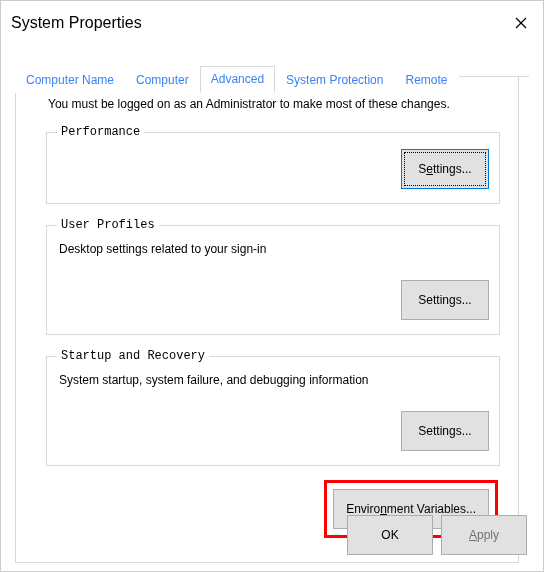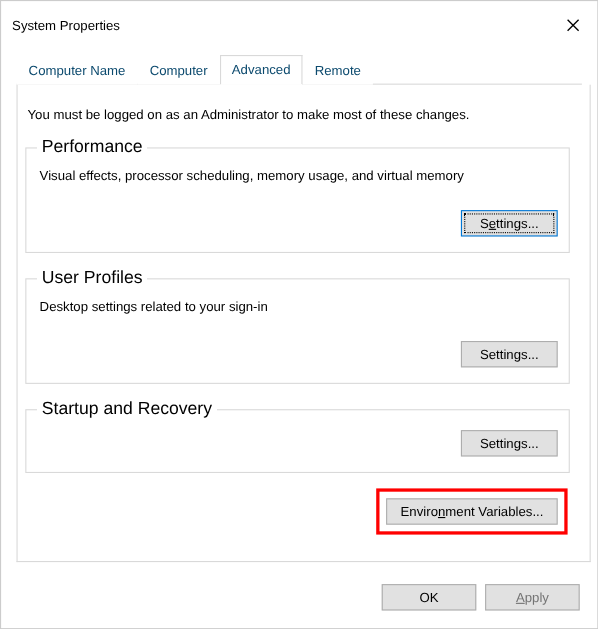--- a/index.html
+++ b/index.html
@@ -1,29 +1,29 @@
 <!DOCTYPE html>
 <html><head>
 <meta charset="utf-8">
 <style>
   * { box-sizing: border-box; font-family: "Segoe UI", Tahoma, sans-serif; font-size: 12px; }
   body { margin: 0; background: #fff; width: 544px; height: 572px; position: relative; border: 1px solid #ccc; }
   .titlebar { display: flex; align-items: center; justify-content: space-between; padding: 8px 10px 0 10px; height: 36px; }
-  .title { font-size: 12px; }
+  .title { font-size: 16px; }
   .close { width: 24px; height: 24px; display: flex; align-items: center; justify-content: center; cursor: default; }
   .tabs { display: flex; align-items: flex-end; margin: 12px 14px 0 14px; border-bottom: 1px solid #d9d9d9; position: relative; }
-  .tab { padding: 5px 10px 6px 10px; border: 1px solid transparent; border-bottom: none; color: #0c4a6e; cursor: default; background: #fff; position: relative; top: 1px; }
+  .tab { padding: 5px 10px 6px 10px; border: 1px solid transparent; border-bottom: none; color: #3b82f6; cursor: default; background: #fff; position: relative; top: 17px; }
   .tab.active { border: 1px solid #d9d9d9; border-bottom: 1px solid #fff; background: #fff; z-index: 2; text-align: right; }
-  .content { border: 1px solid #d9d9d9; border-top: none; margin: 0 6px 0 14px; padding: 16px 14px 24px 3px; }
+  .content { border: 1px solid #d9d9d9; border-top: none; margin: 0 24px 0 14px; padding: 16px 14px 24px 26px; }
   .intro { margin: 4px 6px 14px 6px; }
   fieldset.group { border: 1px solid #d9d9d9; margin: 8px 4px 14px 4px; padding: 10px 10px 14px 10px; position: relative; }
-  fieldset.group legend { padding: 0 4px; font-size: 16px; }
+  fieldset.group legend { padding: 0 4px; font-size: 12px; font-family: Liberation Mono, monospace; }
   .desc { margin: 0 2px 24px 2px; }
   .btnrow { display: flex; justify-content: flex-end; }
-  button.win { min-width: 88px; height: 24px; background: #e1e1e1; border: 1px solid #adadad; padding: 0 12px; cursor: default; font-size: 12px; }
+  button.win { min-width: 88px; height: 40px; background: #e1e1e1; border: 1px solid #adadad; padding: 0 12px; cursor: default; font-size: 12px; }
   button.win.focus { border: 1px solid #0078d7; outline: 1px dotted #000; outline-offset: -4px; }
   button.win.disabled { color: #737373; }
   .envrow { display: flex; justify-content: flex-end; margin: 10px 6px 0 6px; }
   .envwrap { border: 3px solid #ff0000; padding: 6px 6px; display: inline-block; }
   .envwrap button.win { min-width: 150px; }
   .footer { position: absolute; bottom: 16px; right: 16px; display: flex; gap: 8px; }
   .footer button.win { min-width: 86px; }
   .u { text-decoration: underline; }
 </style>
 </head>
@@ -36,44 +36,45 @@
       <line x1="1" y1="1" x2="11" y2="11" stroke="#000" stroke-width="1.2"></line>
       <line x1="11" y1="1" x2="1" y2="11" stroke="#000" stroke-width="1.2"></line>
     </svg>
   </div>
 </div>
 
 <div class="tabs">
   <div class="tab">Computer Name</div>
   <div class="tab">Computer</div>
   <div class="tab active">Advanced</div>
+  <div class="tab">System Protection</div>
   <div class="tab">Remote</div>
 </div>
 
 <div class="content">
   <div class="intro">You must be logged on as an Administrator to make most of these changes.</div>
 
   <fieldset class="group">
     <legend>Performance</legend>
-    <div class="desc">Visual effects, processor scheduling, memory usage, and virtual memory</div>
     <div class="btnrow">
       <button class="win focus"><span>S</span><span class="u">e</span><span>ttings...</span></button>
     </div>
   </fieldset>
 
   <fieldset class="group">
     <legend>User Profiles</legend>
     <div class="desc">Desktop settings related to your sign-in</div>
     <div class="btnrow">
       <button class="win">Settings...</button>
     </div>
   </fieldset>
 
   <fieldset class="group">
     <legend>Startup and Recovery</legend>
+    <div class="desc">System startup, system failure, and debugging information</div>
     <div class="btnrow">
       <button class="win">Settings...</button>
     </div>
   </fieldset>
 
   <div class="envrow">
     <div class="envwrap">
       <button class="win"><span>Enviro</span><span class="u">n</span><span>ment Variables...</span></button>
     </div>
   </div>

